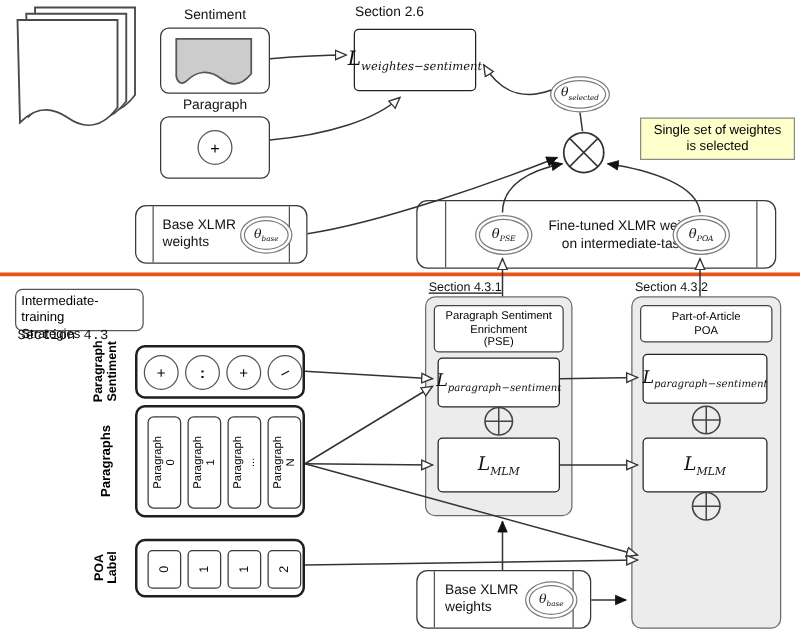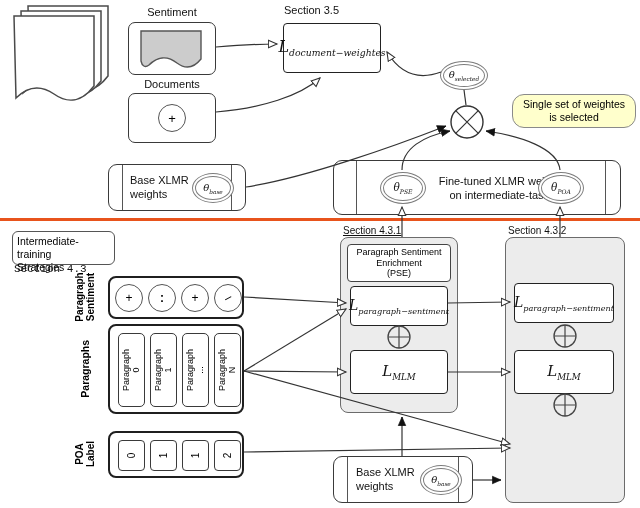--- a/index.html
+++ b/index.html
@@ -13,21 +13,21 @@
   .thick{border:2px solid #1f1f1f;border-radius:3px;}
   .gray-container{position:absolute;background:#ececec;border:1.4px solid #6b6b6b;border-radius:8px;box-sizing:border-box;}
   .whitebox{position:absolute;background:#fff;border:1.2px solid #444;border-radius:4px;box-sizing:border-box;}
   .lossbox{position:absolute;background:#fff;border:1.8px solid #222;border-radius:4px;box-sizing:border-box;}
   .ellipse{position:absolute;background:#fff;border:4px double #7d7d7d;border-radius:50%;box-sizing:border-box;display:flex;align-items:center;justify-content:center;}
   .math{font-family:"DejaVu Serif",serif;font-style:italic;color:#111;}
   .math sub{font-size:0.58em;font-style:italic;}
   .vwrap{position:absolute;display:flex;align-items:center;justify-content:center;}
   .vtext{transform:rotate(-90deg);white-space:pre-line;text-align:center;line-height:1.1;}
   .circle{border:1.3px solid #555;border-radius:50%;background:#fff;display:flex;align-items:center;justify-content:center;box-sizing:border-box;}
-  .note{position:absolute;background:#ffffcc;border:1px solid #8a8a8a;border-radius:12px;font-size:10.5px;line-height:1.25;}
+  .note{position:absolute;background:#ffffcc;border:1px solid #8a8a8a;border-radius:0;font-size:10.5px;line-height:1.25;}
   .vline{position:absolute;top:0;bottom:0;width:0;border-left:1.2px solid #555;}
   svg.overlay{position:absolute;left:0;top:0;pointer-events:none;}
   .seclbl{font-size:10px;color:#111;}
   .orange{position:absolute;left:0;width:640px;height:2.6px;background:#e8531c;}
 </style>
 </head>
 <body>
 
 <div class="canvas">
 
@@ -41,28 +41,28 @@
     </svg>
   </div>
 
   <div class="abs lbl center" style="left:128px;top:5px;width:88px;height:14px;">Sentiment</div>
   <div class="box" style="left:128px;top:22px;width:88px;height:53px;">
     <svg width="66" height="42" style="position:absolute;left:10px;top:6px;">
       <path d="M2,2 H62 V30 C54,40 46,40 38,34 C28,26 18,28 10,36 C6,39 3,37 2,32 Z" fill="#cccccc" stroke="#555" stroke-width="1.4"></path>
     </svg>
   </div>
 
-  <div class="abs lbl center" style="left:128px;top:77px;width:88px;height:14px;">Documents</div>
+  <div class="abs lbl center" style="left:128px;top:77px;width:88px;height:14px;">Paragraph</div>
   <div class="box" style="left:128px;top:93px;width:88px;height:50px;">
     <div class="circle abs" style="left:29px;top:10px;width:28px;height:28px;font-size:13px;">+</div>
   </div>
 
-  <div class="abs lbl" style="left:284px;top:4px;">Section 3.5</div>
+  <div class="abs lbl" style="left:284px;top:4px;">Section 2.6</div>
   <div class="lossbox center" style="left:283px;top:23px;width:98px;height:50px;">
-    <span class="math" style="font-size:16px;"><span>L</span><sub>document−weightes</sub></span>
+    <span class="math" style="font-size:16px;"><span>L</span><sub>weightes−sentiment</sub></span>
   </div>
 
   <div class="ellipse" style="left:440px;top:61px;width:48px;height:29px;">
     <span class="math" style="font-size:10px;"><span>θ</span><sub>selected</sub></span>
   </div>
 
   <div class="note center pre" style="left:512px;top:94px;width:122px;height:32px;">Single set of weightes
 is selected</div>
 
   <div class="box" style="left:108px;top:164px;width:138px;height:47px;border-radius:9px;">
@@ -160,20 +160,22 @@
 (PSE)</div>
   <div class="lossbox center" style="left:350px;top:286px;width:98px;height:40px;">
     <span class="math" style="font-size:14px;"><span>L</span><sub>paragraph−sentiment</sub></span>
   </div>
   <div class="lossbox center" style="left:350px;top:350px;width:98px;height:44px;">
     <span class="math" style="font-size:15px;"><span>L</span><sub>MLM</sub></span>
   </div>
 
   <div class="abs seclbl" style="left:508px;top:225px;">Section 4.3.2</div>
   <div class="gray-container" style="left:505px;top:237px;width:120px;height:266px;"></div>
+  <div class="whitebox center pre" style="left:512px;top:244px;width:106px;height:30px;font-size:9px;line-height:1.25;">Part-of-Article
+POA</div>
   <div class="lossbox center" style="left:514px;top:283px;width:100px;height:40px;">
     <span class="math" style="font-size:14px;"><span>L</span><sub>paragraph−sentiment</sub></span>
   </div>
   <div class="lossbox center" style="left:514px;top:350px;width:100px;height:44px;">
     <span class="math" style="font-size:15px;"><span>L</span><sub>MLM</sub></span>
   </div>
 
   <div class="box" style="left:333px;top:456px;width:140px;height:47px;border-radius:9px;">
     <div class="vline" style="left:13px;"></div>
     <div class="vline" style="right:13px;"></div>

